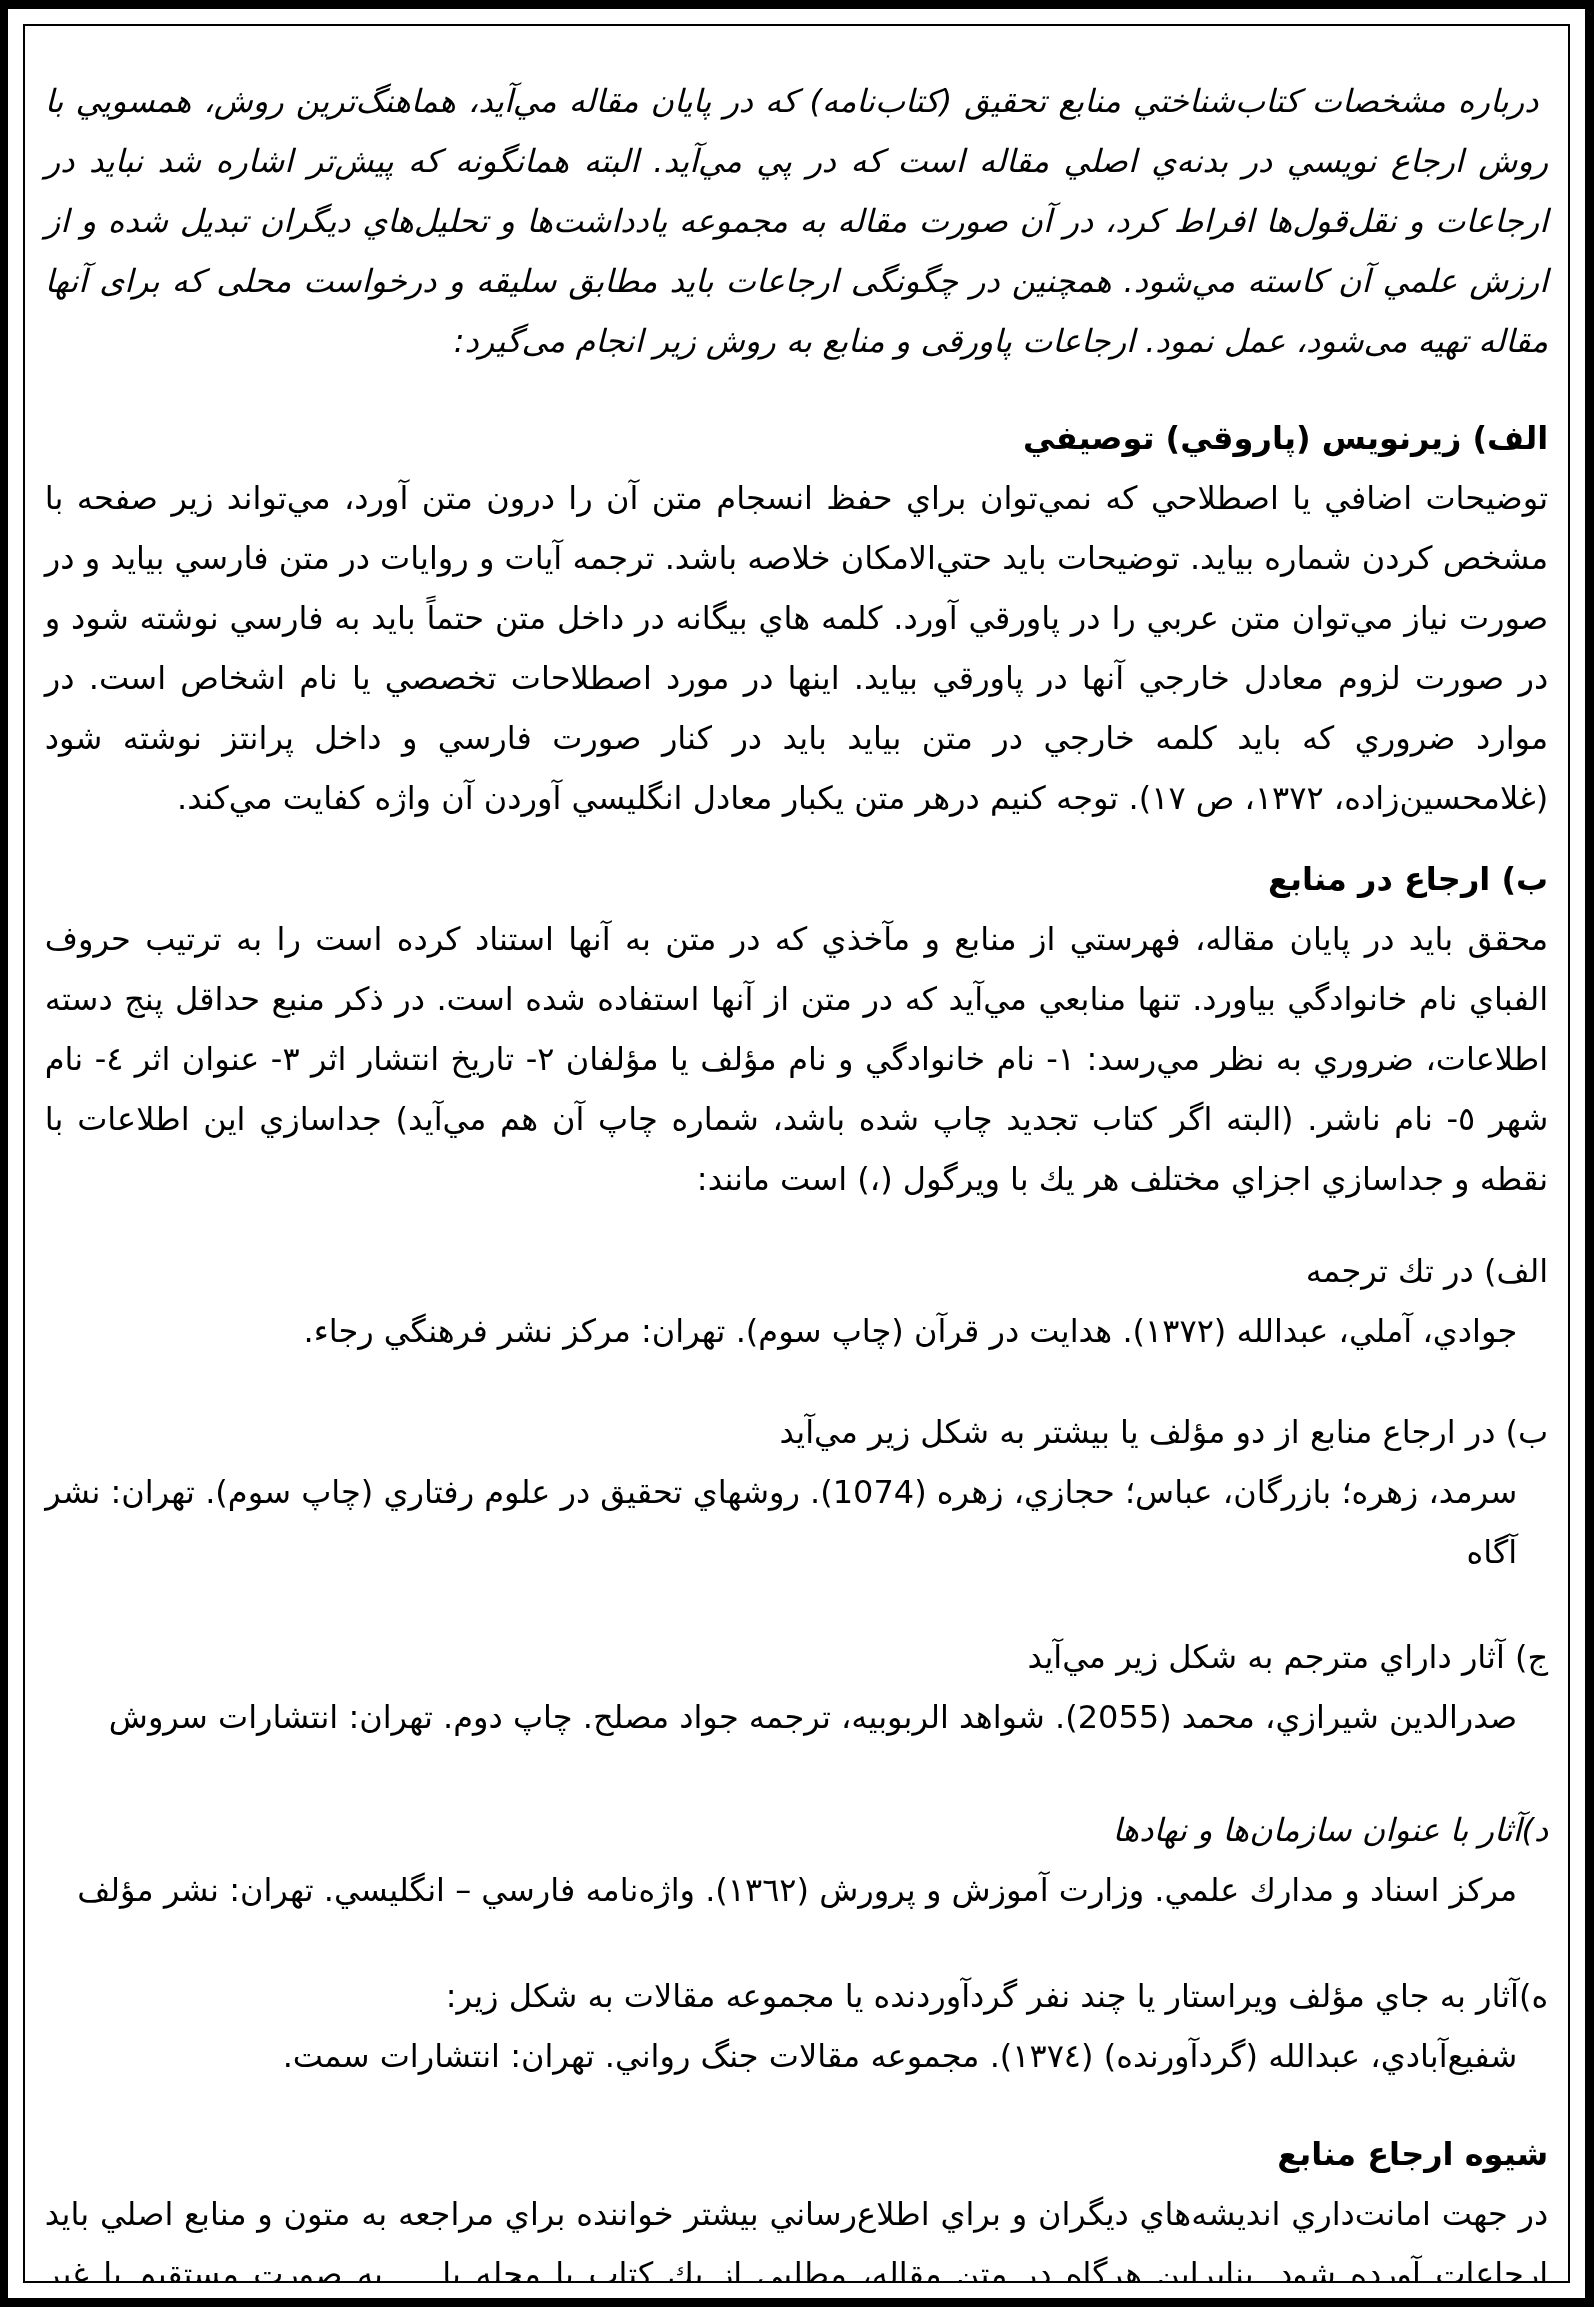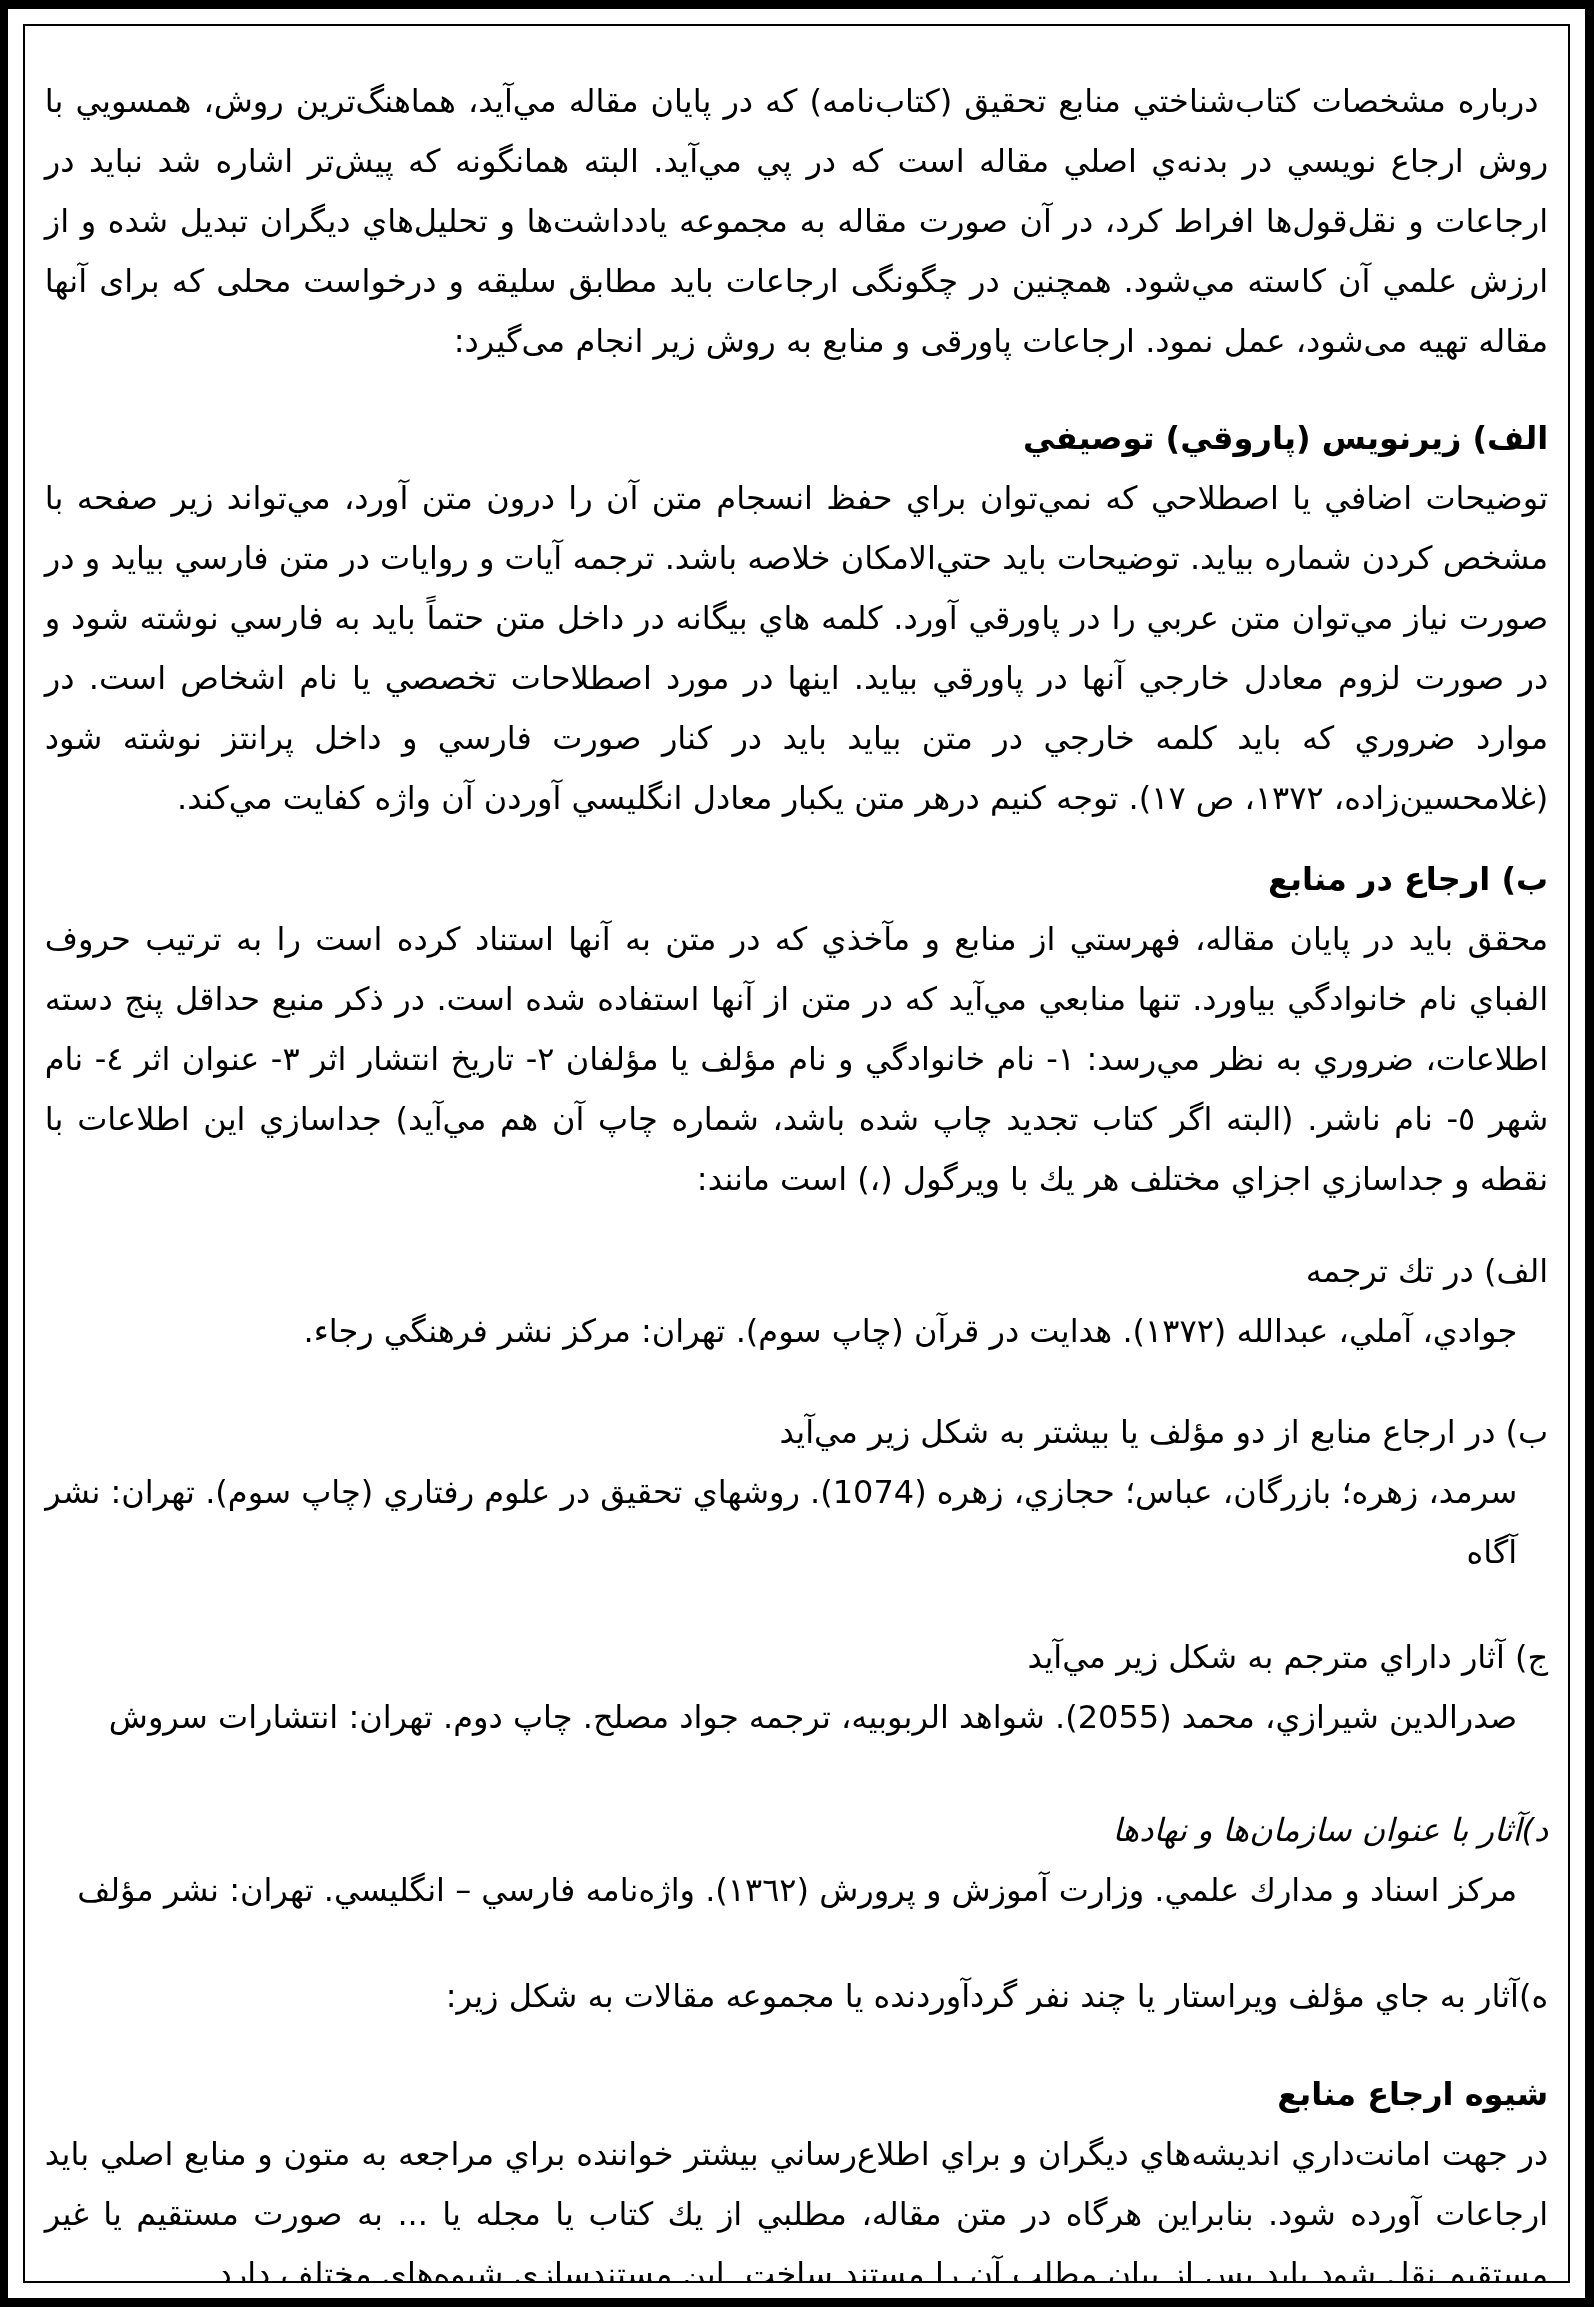--- a/index.html
+++ b/index.html
@@ -31,21 +31,21 @@
   .block{
     font-size:32px;
     line-height:60px;
     direction:rtl;
     unicode-bidi:embed;
   }
   .para{
     text-align:justify;
     text-align-last:right;
   }
-  .para-indent{text-indent:9.8px;}
+  .para-indent{text-indent:9.8px;font-style:italic;}
   .heading{
     font-weight:bold;
     text-align:right;
   }
   .subheading{text-align:right;}
   .reference{
     text-align:right;
     padding-right:31px;
   }
   
@@ -88,20 +88,21 @@
         <div class="block subheading mt-e">ج) آثار داراي مترجم به شكل زير مي‌آيد</div>
 
         <div class="block reference">صدرالدين شيرازي، محمد (2055). شواهد الربوبيه، ترجمه جواد مصلح. چاپ دوم. تهران: انتشارات سروش</div>
 
         <div class="block subheading mt-f">د)آثار با عنوان سازمان‌ها و نهادها</div>
 
         <div class="block reference">مركز اسناد و مدارك علمي. وزارت آموزش و پرورش (١٣٦٢). واژه‌نامه فارسي – انگليسي. تهران: نشر مؤلف</div>
 
         <div class="block subheading mt-g">ه)آثار به جاي مؤلف ويراستار يا چند نفر گردآوردنده يا مجموعه مقالات به شكل زير:</div>
 
+        <div class="block reference">شفيع‌آبادي، عبدالله (گردآورنده) (١٣٧٤). مجموعه مقالات جنگ رواني. تهران: انتشارات سمت.</div>
 
         <div class="block heading mt-h">شيوه ارجاع منابع</div>
 
         <div class="block para">در جهت امانت‌داري انديشه‌هاي ديگران و براي اطلاع‌رساني بيشتر خواننده براي مراجعه به متون و منابع اصلي بايد ارجاعات آورده شود. بنابراين هرگاه در متن مقاله، مطلبي از يك كتاب يا مجله يا ... به صورت مستقيم يا غير مستقيم نقل شود بايد پس از بيان مطلب آن را مستند ساخت. اين مستندسازي شيوه‌هاي مختلف دارد.</div>
 
       </div>
 
     </div>
   </div>
 </div>

